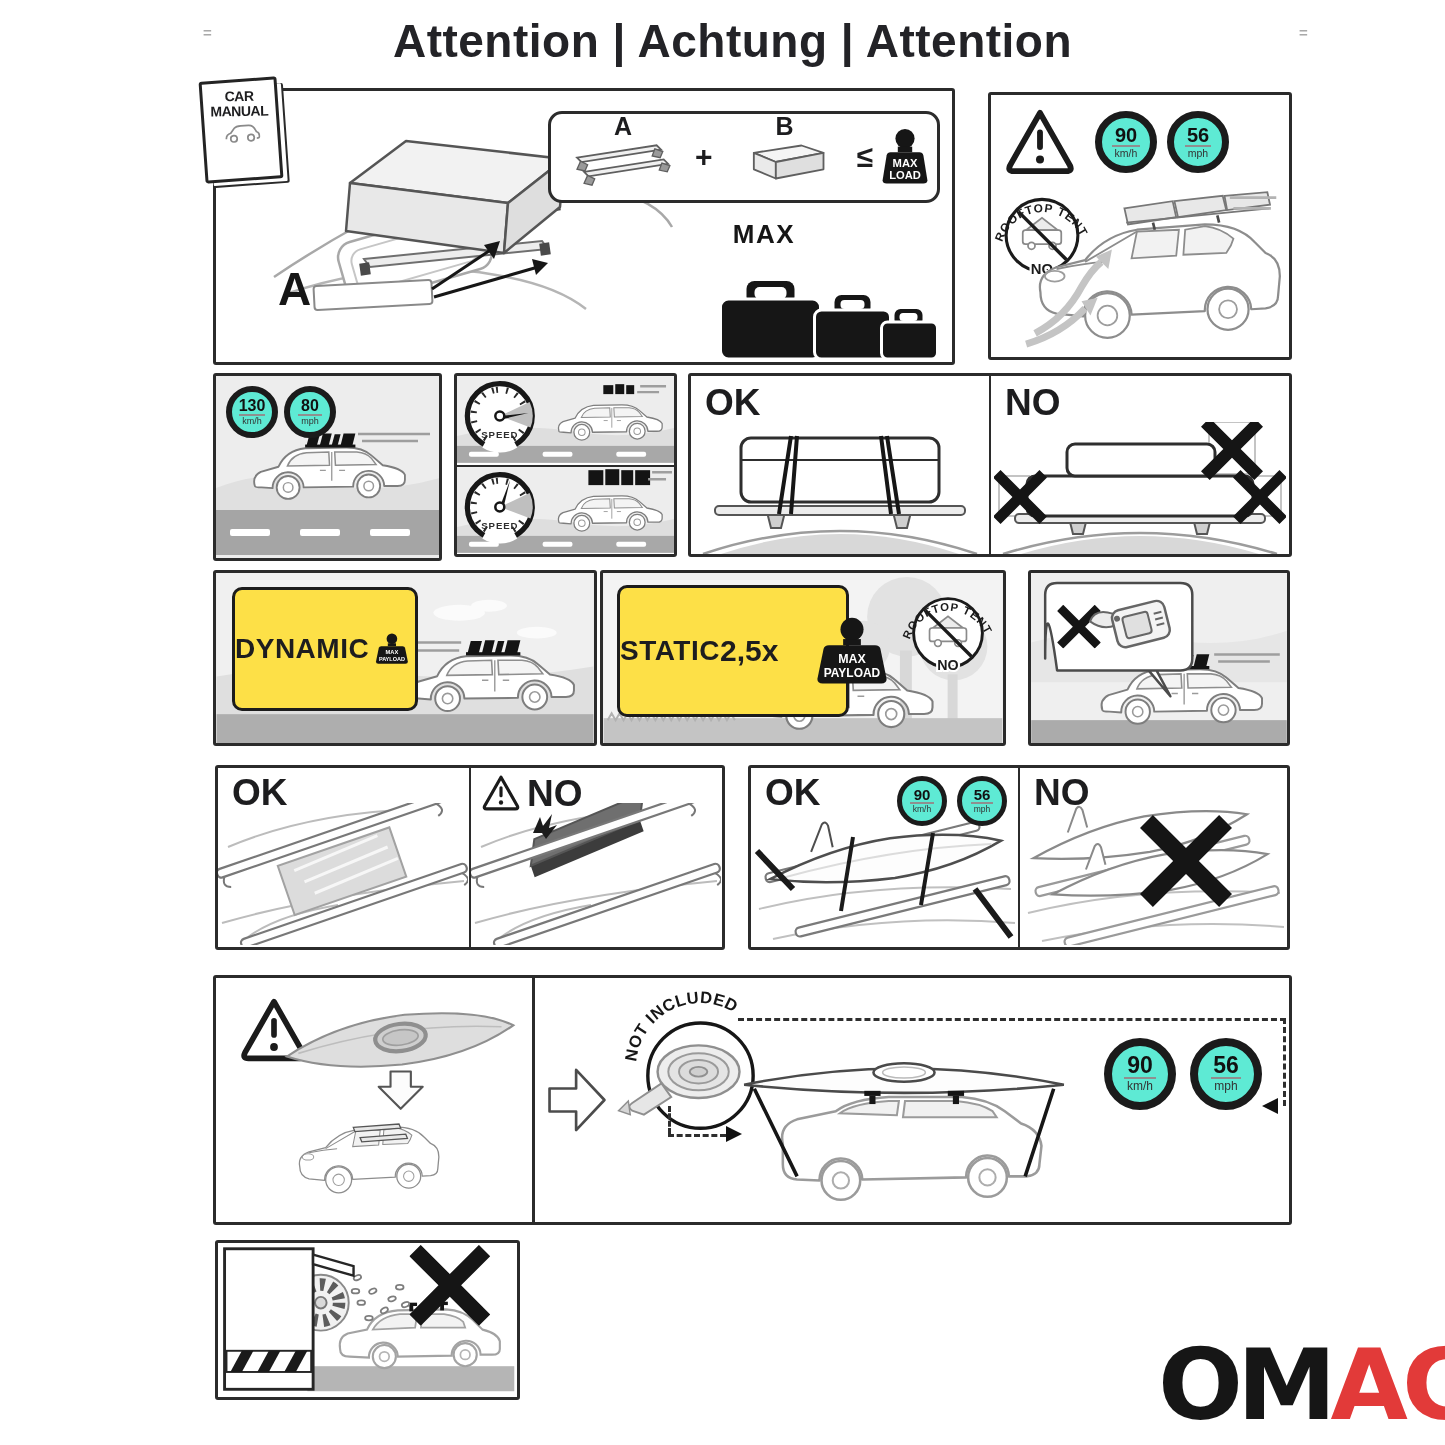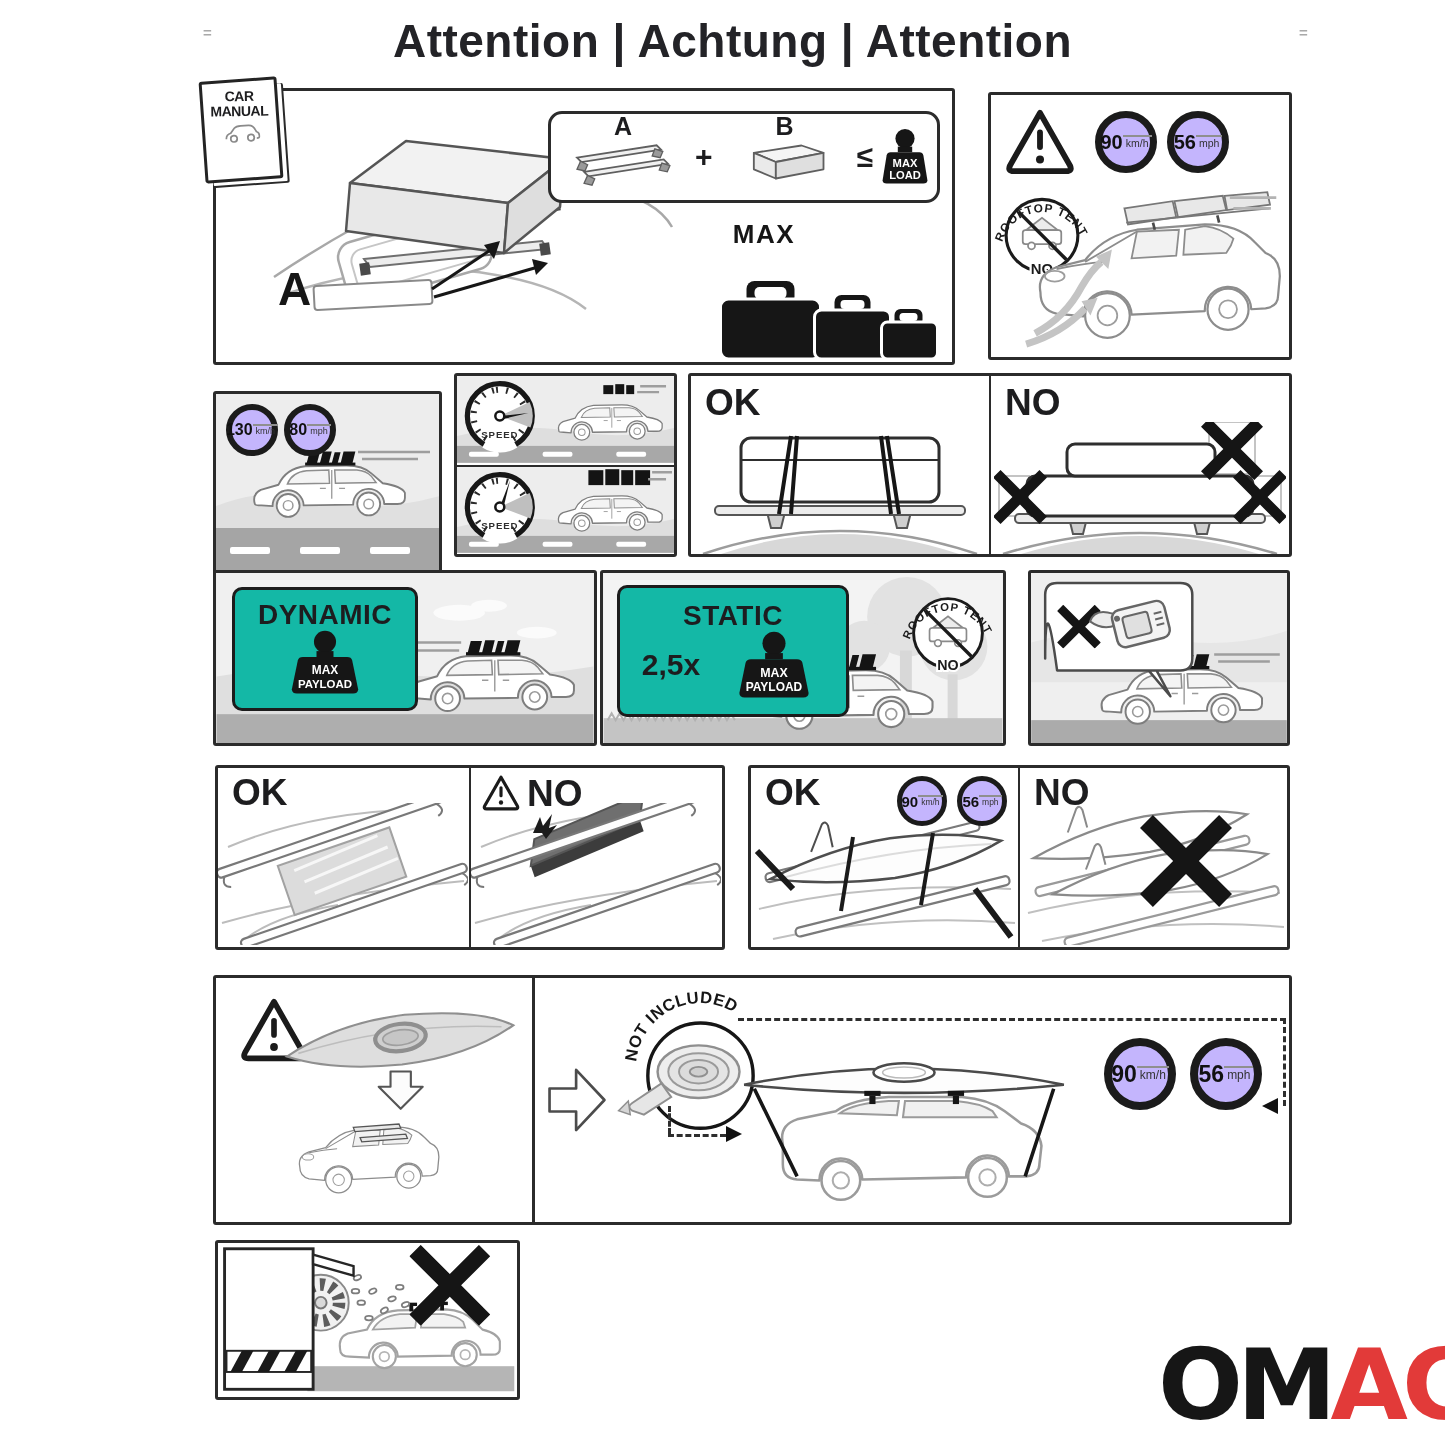--- a/index.html
+++ b/index.html
@@ -4,29 +4,29 @@
 <style>
   html,body{margin:0;padding:0;}
   body{width:1445px;height:1445px;background:#fff;font-family:"Liberation Sans",sans-serif;color:#1d1d1f;position:relative;overflow:hidden;}
   .abs{position:absolute;}
   .panel{position:absolute;border:3px solid #2b2b2b;border-radius:3px;background:#fff;box-sizing:border-box;}
   .scene{background:#ededed;overflow:hidden;}
   .title{position:absolute;left:0;right:0;top:14px;text-align:center;font-size:46px;font-weight:bold;color:#232327;letter-spacing:.5px;padding-left:20px;}
   .crop-mark{position:absolute;font-size:15px;font-weight:bold;color:#a9a9a9;}
   svg{display:block;}
   
-  .speed-sign{position:absolute;border-radius:50%;background:#c4b5fd;border:solid #1b1b1b;display:flex;flex-direction:row;align-items:center;justify-content:center;box-sizing:border-box;z-index:4;}
+  .speed-sign{position:absolute;border-radius:50%;background:#5eead4;border:solid #1b1b1b;display:flex;flex-direction:column;align-items:center;justify-content:center;box-sizing:border-box;z-index:4;}
   .speed-sign .v{font-weight:bold;line-height:1;color:#111;}
   .speed-sign .u{line-height:1.1;color:#333;border-top:2px solid #8f8f8f;padding:1px 3px 0 3px;}
   .s62{width:62px;height:62px;border-width:7px}.s62 .v{font-size:20px}.s62 .u{font-size:10.5px}
   .s52{width:52px;height:52px;border-width:6px}.s52 .v{font-size:16px}.s52 .u{font-size:9px}
   .s50{width:50px;height:50px;border-width:5.5px}.s50 .v{font-size:15px}.s50 .u{font-size:8.5px}
   .s72{width:72px;height:72px;border-width:8px}.s72 .v{font-size:23px}.s72 .u{font-size:12px}
   .big-label{position:absolute;font-weight:bold;font-size:37px;color:#1d1d1f;line-height:1;z-index:5;}
-  .payload-sign{position:absolute;border:3.5px solid #1c1c1c;border-radius:10px;background:#14b8a6;display:flex;flex-direction:column;align-items:center;justify-content:center;z-index:5;box-sizing:border-box;}
+  .payload-sign{position:absolute;border:3.5px solid #1c1c1c;border-radius:10px;background:#fde047;display:flex;flex-direction:row;align-items:center;justify-content:flex-start;z-index:5;box-sizing:border-box;}
   .payload-sign .t{font-weight:bold;font-size:28px;line-height:1;letter-spacing:.5px;}
   .static-row{display:flex;align-items:center;gap:24px;}
   .static-row .mult{font-weight:bold;font-size:30px;}
   .booklet{position:absolute;left:-14px;top:-12px;width:78px;height:102px;background:#fff;border:3px solid #242424;border-radius:3px;transform:rotate(-4deg);box-shadow:6px 5px 0 -2px #fff,7px 6px 0 -1px #2a2a2a;display:flex;flex-direction:column;align-items:center;padding-top:7px;box-sizing:border-box;z-index:6;}
   .booklet .t{font-weight:bold;font-size:14px;line-height:1.05;transform:rotate(3deg);text-align:center;letter-spacing:-.5px;width:64px;}
   .inset{position:absolute;left:332px;top:20px;width:392px;height:92px;border:3px solid #2c2c2c;border-radius:14px;background:#fff;display:flex;align-items:center;justify-content:space-evenly;box-sizing:border-box;z-index:2;}
   .inset .col{display:flex;flex-direction:column;align-items:center;gap:1px;}
   .inset .letter{font-weight:bold;font-size:25px;line-height:1;}
   .inset .op{font-weight:bold;font-size:30px;line-height:1;}
   .maxblock{position:absolute;left:408px;top:128px;width:280px;text-align:center;font-weight:bold;color:#161616;z-index:2;line-height:1.2;}
@@ -233,21 +233,21 @@
     <path d="M120,62 L280,46" stroke="#777" stroke-width="2"></path>
     <path d="M150,62 l2,8 M222,54 l2,8" stroke="#4a4a4a" stroke-width="3"></path>
     <path d="M18,186 Q52,168 70,134 Q80,116 92,106" fill="none" stroke="#c4c4c4" stroke-width="8"></path>
     <polygon points="86,100 104,92 100,114" fill="#c4c4c4"></polygon>
     <path d="M8,198 Q48,186 74,158" fill="none" stroke="#c4c4c4" stroke-width="8"></path>
     <polygon points="70,150 88,146 80,166" fill="#c4c4c4"></polygon>
     <path d="M236,34 h52 M240,46 h42" stroke="#b3b3b3" stroke-width="3"></path>
   </svg>
 </section>
 
-<section class="panel scene" style="left:213px;top:391px;width:229px;height:188px;text-align:right;">
+<section class="panel scene" style="left:213px;top:373px;width:229px;height:188px;text-align:right;">
   <div class="speed-sign s52" style="left:10px;top:10px;">
     <span class="v">130</span>
     <span class="u">km/h</span>
   </div>
   <div class="speed-sign s52" style="left:68px;top:10px;">
     <span class="v">80</span>
     <span class="u">mph</span>
   </div>
   <svg width="224" height="179" viewBox="0 0 224 179">
     <rect width="224" height="179" fill="#ededed"></rect>

